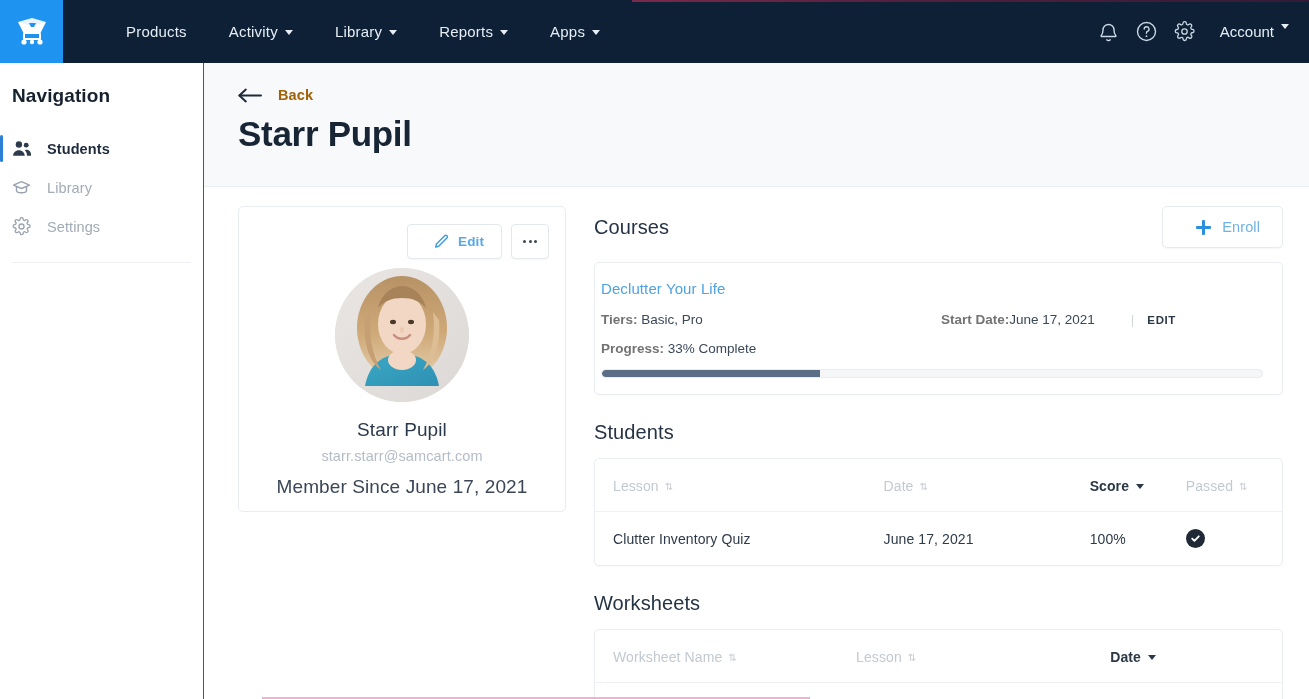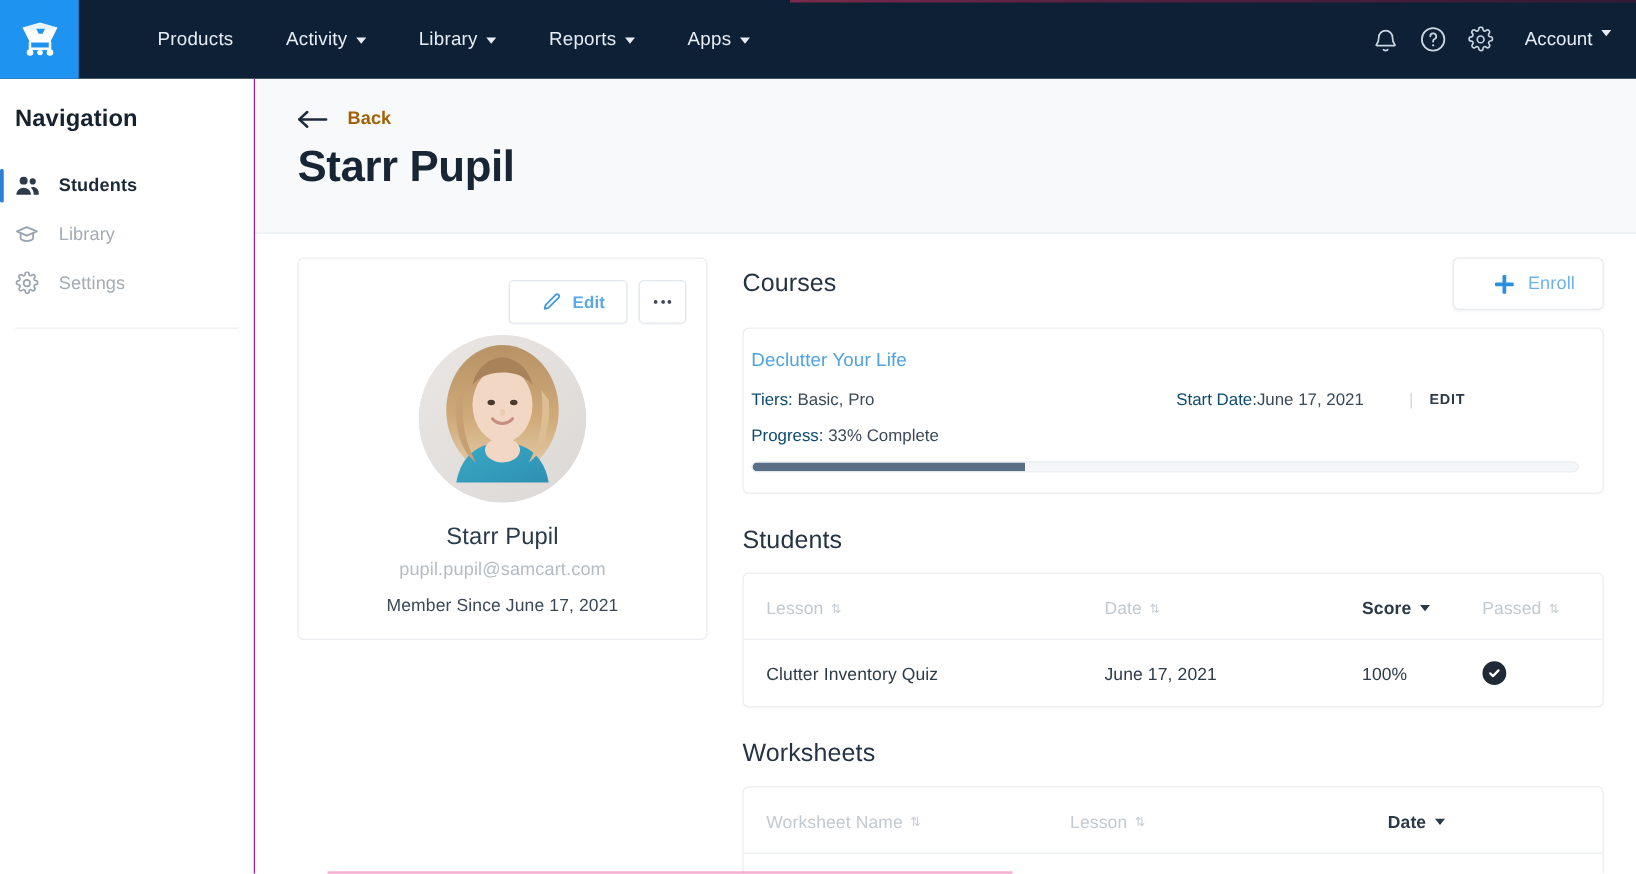--- a/index.html
+++ b/index.html
@@ -172,21 +172,21 @@
 
   .profile-name {
     text-align: center; font-size: 19px; color: #2b3a4c;
     margin-top: 17px; letter-spacing: .1px;
   }
   .profile-email {
     text-align: center; font-size: 14.5px; color: #b4bcc6;
     margin-top: 7px; letter-spacing: .1px;
   }
   .profile-member {
-    text-align: center; font-size: 14px; color: #3b4757;
+    text-align: center; font-size: 19px; color: #3b4757;
     margin-top: 12px; letter-spacing: .1px;
   }
 
   
   .right-col { flex: 1; margin-left: 28px; min-width: 0; }
 
   .section-head {
     display: flex; align-items: center; justify-content: space-between;
     margin-bottom: 14px;
   }
@@ -219,21 +219,21 @@
   
   .course-panel { padding: 17px 19px 16px 6px; }
   .course-link {
     font-size: 15px; color: #4ea3e4; cursor: pointer; letter-spacing: .1px;
   }
   .course-meta-row {
     display: flex; align-items: center; margin-top: 15px;
   }
   .meta-tiers { width: 340px; font-size: 13.5px; color: #3a4858; }
   .meta-start { font-size: 13.5px; color: #3a4858; display: flex; align-items: center; }
-  .meta-label { font-weight: normal; color: #0c4a6e; }
+  .meta-label { font-weight: bold; color: #737373; }
   .meta-sep { color: #d2d7de; margin: 0 13px 0 36px; }
   .meta-edit {
     font-size: 11.5px; font-weight: bold; color: #2b3846;
     letter-spacing: .6px; cursor: pointer;
   }
   .course-progress-row { margin-top: 14px; font-size: 13.5px; color: #3a4858; }
   .progress-track {
     margin-top: 13px; height: 9px; border-radius: 5px;
     background: #f4f6f8; border: 1px solid #e9edf1; overflow: hidden;
   }
@@ -465,21 +465,21 @@
                 <ellipse cx="76" cy="54" rx="3" ry="2.2" fill="#4a3a2c"></ellipse>
                 <path d="M59 67c4 5 12 5 16 0" stroke="#c98d80" stroke-width="2.4" fill="none" stroke-linecap="round"></path>
                 <ellipse cx="67" cy="62" rx="2" ry="3" fill="#e8c3ac" opacity=".7"></ellipse>
                 <ellipse cx="67" cy="92" rx="14" ry="10" fill="#f2d8c4"></ellipse>
               </g>
             </svg>
           </div>
         </div>
 
         <div class="profile-name">Starr Pupil</div>
-        <div class="profile-email">pupil.pupil@samcart.com</div>
+        <div class="profile-email">starr.starr@samcart.com</div>
         <div class="profile-member">Member Since June 17, 2021</div>
       </div>
 
       <div class="right-col">
 
         <div class="section-head">
           <div class="section-title">Courses</div>
           <div class="btn-enroll">
             <span class="plus"></span>
             <span>Enroll</span>

